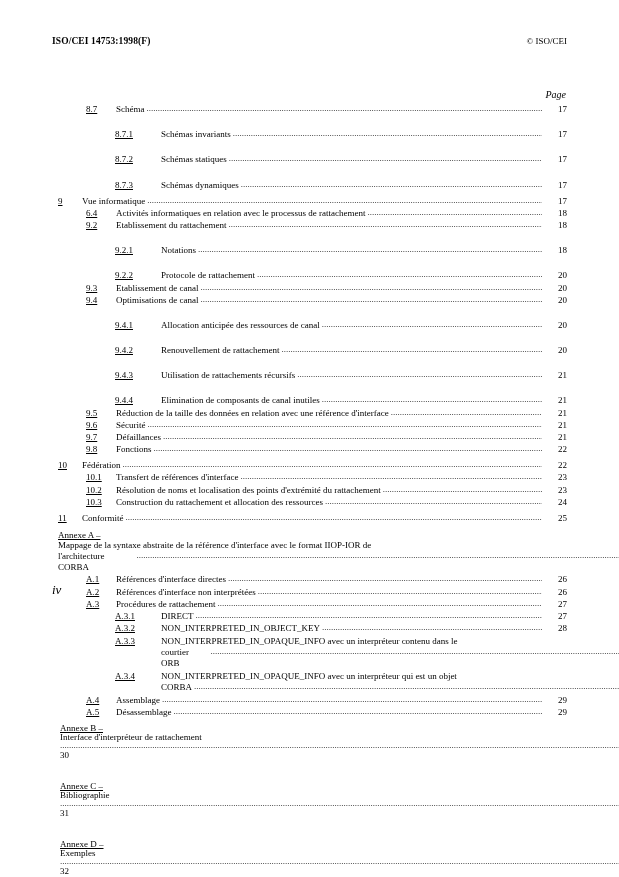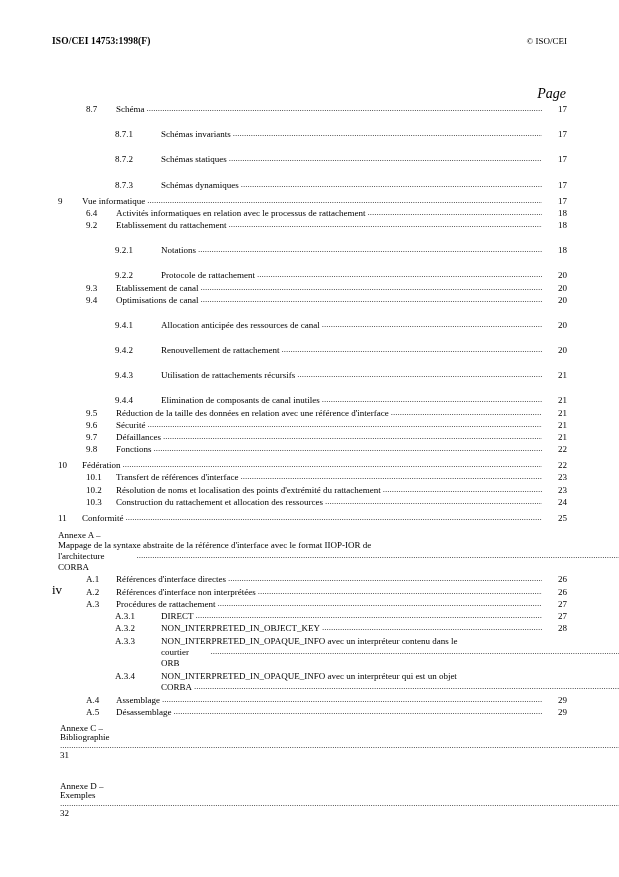--- a/index.html
+++ b/index.html
@@ -37,36 +37,37 @@
   .header-right {
     font-size: 9px;
   }
   .page-label-row {
     margin-top: 38px;
     text-align: right;
     padding-right: 1px;
   }
   .page-label {
     font-style: italic;
-    font-size: 14px;
+    font-size: 10px;
   }
 
   .toc {
     margin-top: 3px;
     font-size: 9px;
   }
   .toc-row {
     display: flex;
     align-items: baseline;
     line-height: 1.0;
     margin-bottom: 3.2px;
   }
   .num {
     flex: 0 0 auto;
     white-space: nowrap;
+    text-decoration: underline;
   }
   .txt {
     flex: 0 0 auto;
     white-space: nowrap;
   }
   .dots {
     flex: 1 1 auto;
     overflow: hidden;
     white-space: nowrap;
     margin: 0 1px 0 2px;
@@ -118,20 +119,21 @@
     flex: 0 1 auto;
   }
   .spacer-before {
     margin-top: 7px;
   }
   .footer {
     position: absolute;
     left: 52px;
     bottom: 30px;
     font-size: 13px;
+    font-style: italic;
   }
 </style>
 </head>
 <body>
 
 <div class="page">
 
   <div class="header">
     <div class="header-left">ISO/CEI 14753:1998(F)</div>
     <div class="header-right">© ISO/CEI</div>
@@ -358,20 +360,26 @@
         <span class="dots"></span>
         <span class="pg">29</span>
       </div>
       <div class="toc-row lvl-annexsub">
         <span class="num">A.5</span>
         <span class="txt">Désassemblage</span>
         <span class="dots"></span>
         <span class="pg">29</span>
       </div>
       <div class="toc-row lvl-annex spacer-before">
+        <span class="num">Annexe B –</span>
+        <span class="txt">Interface d'interpréteur de rattachement</span>
+        <span class="dots"></span>
+        <span class="pg">30</span>
+      </div>
+      <div class="toc-row lvl-annex spacer-before">
         <span class="num">Annexe C –</span>
         <span class="txt">Bibliographie</span>
         <span class="dots"></span>
         <span class="pg">31</span>
       </div>
       <div class="toc-row lvl-annex spacer-before">
         <span class="num">Annexe D –</span>
         <span class="txt">Exemples</span>
         <span class="dots"></span>
         <span class="pg">32</span>

